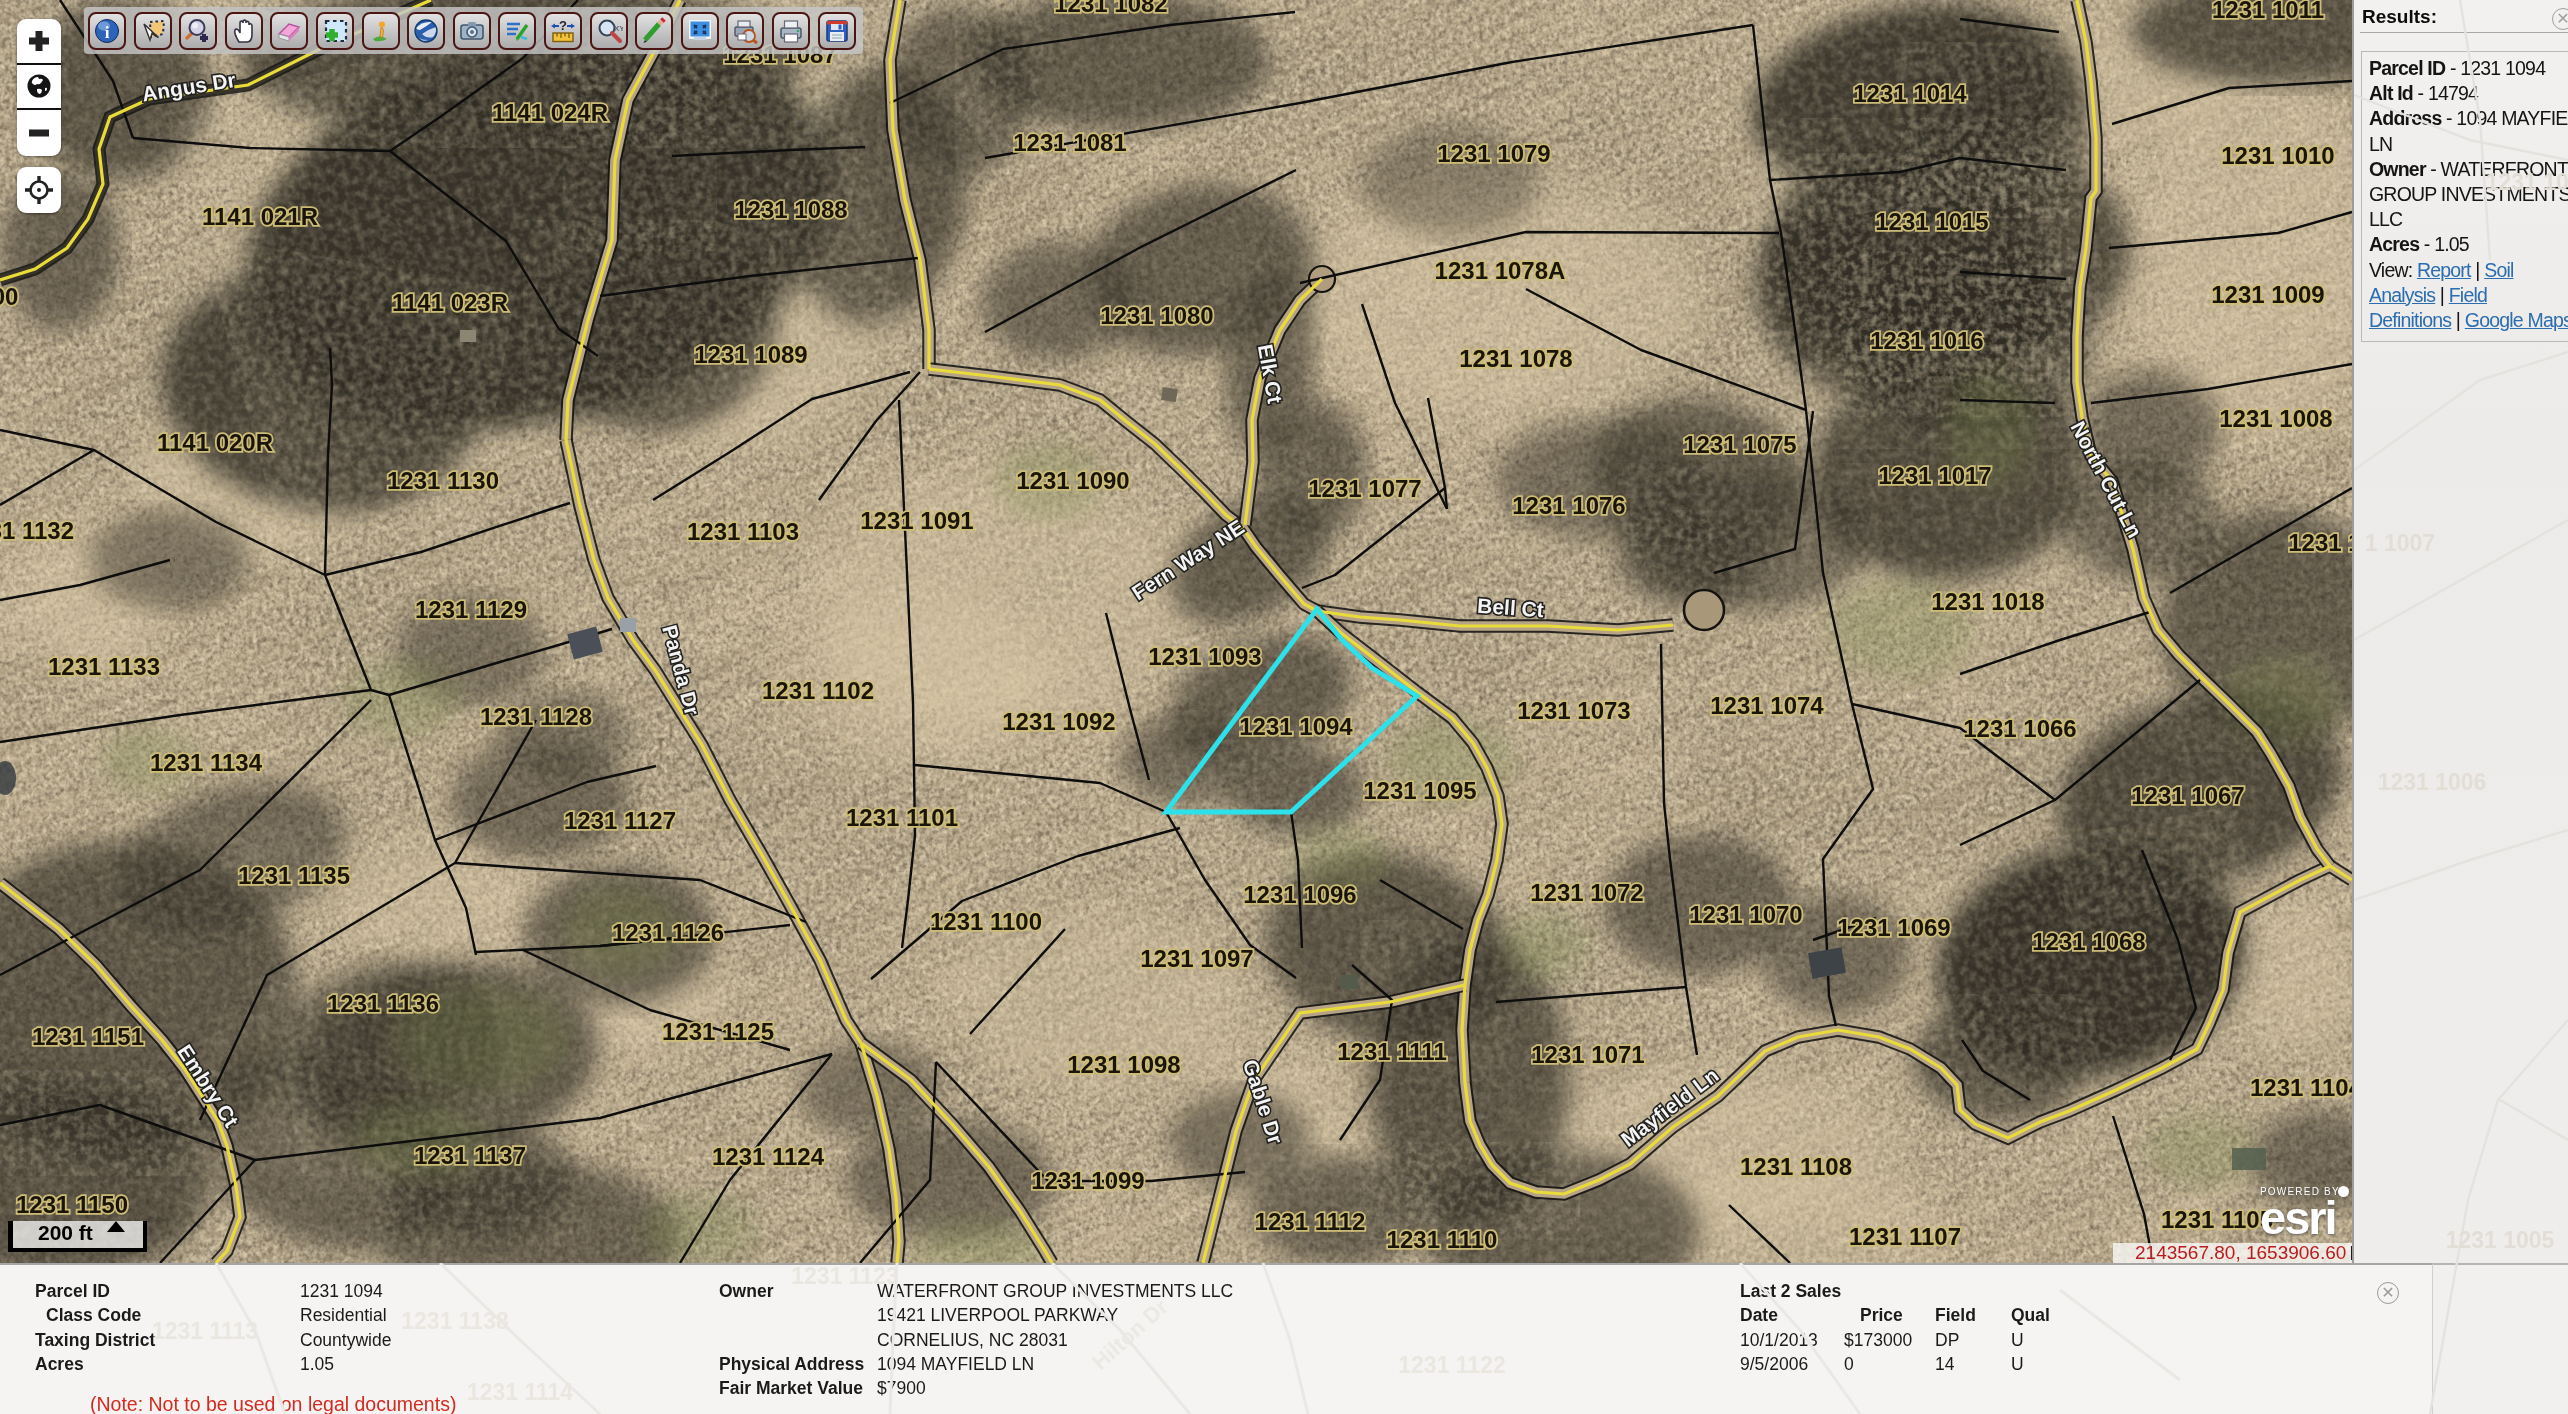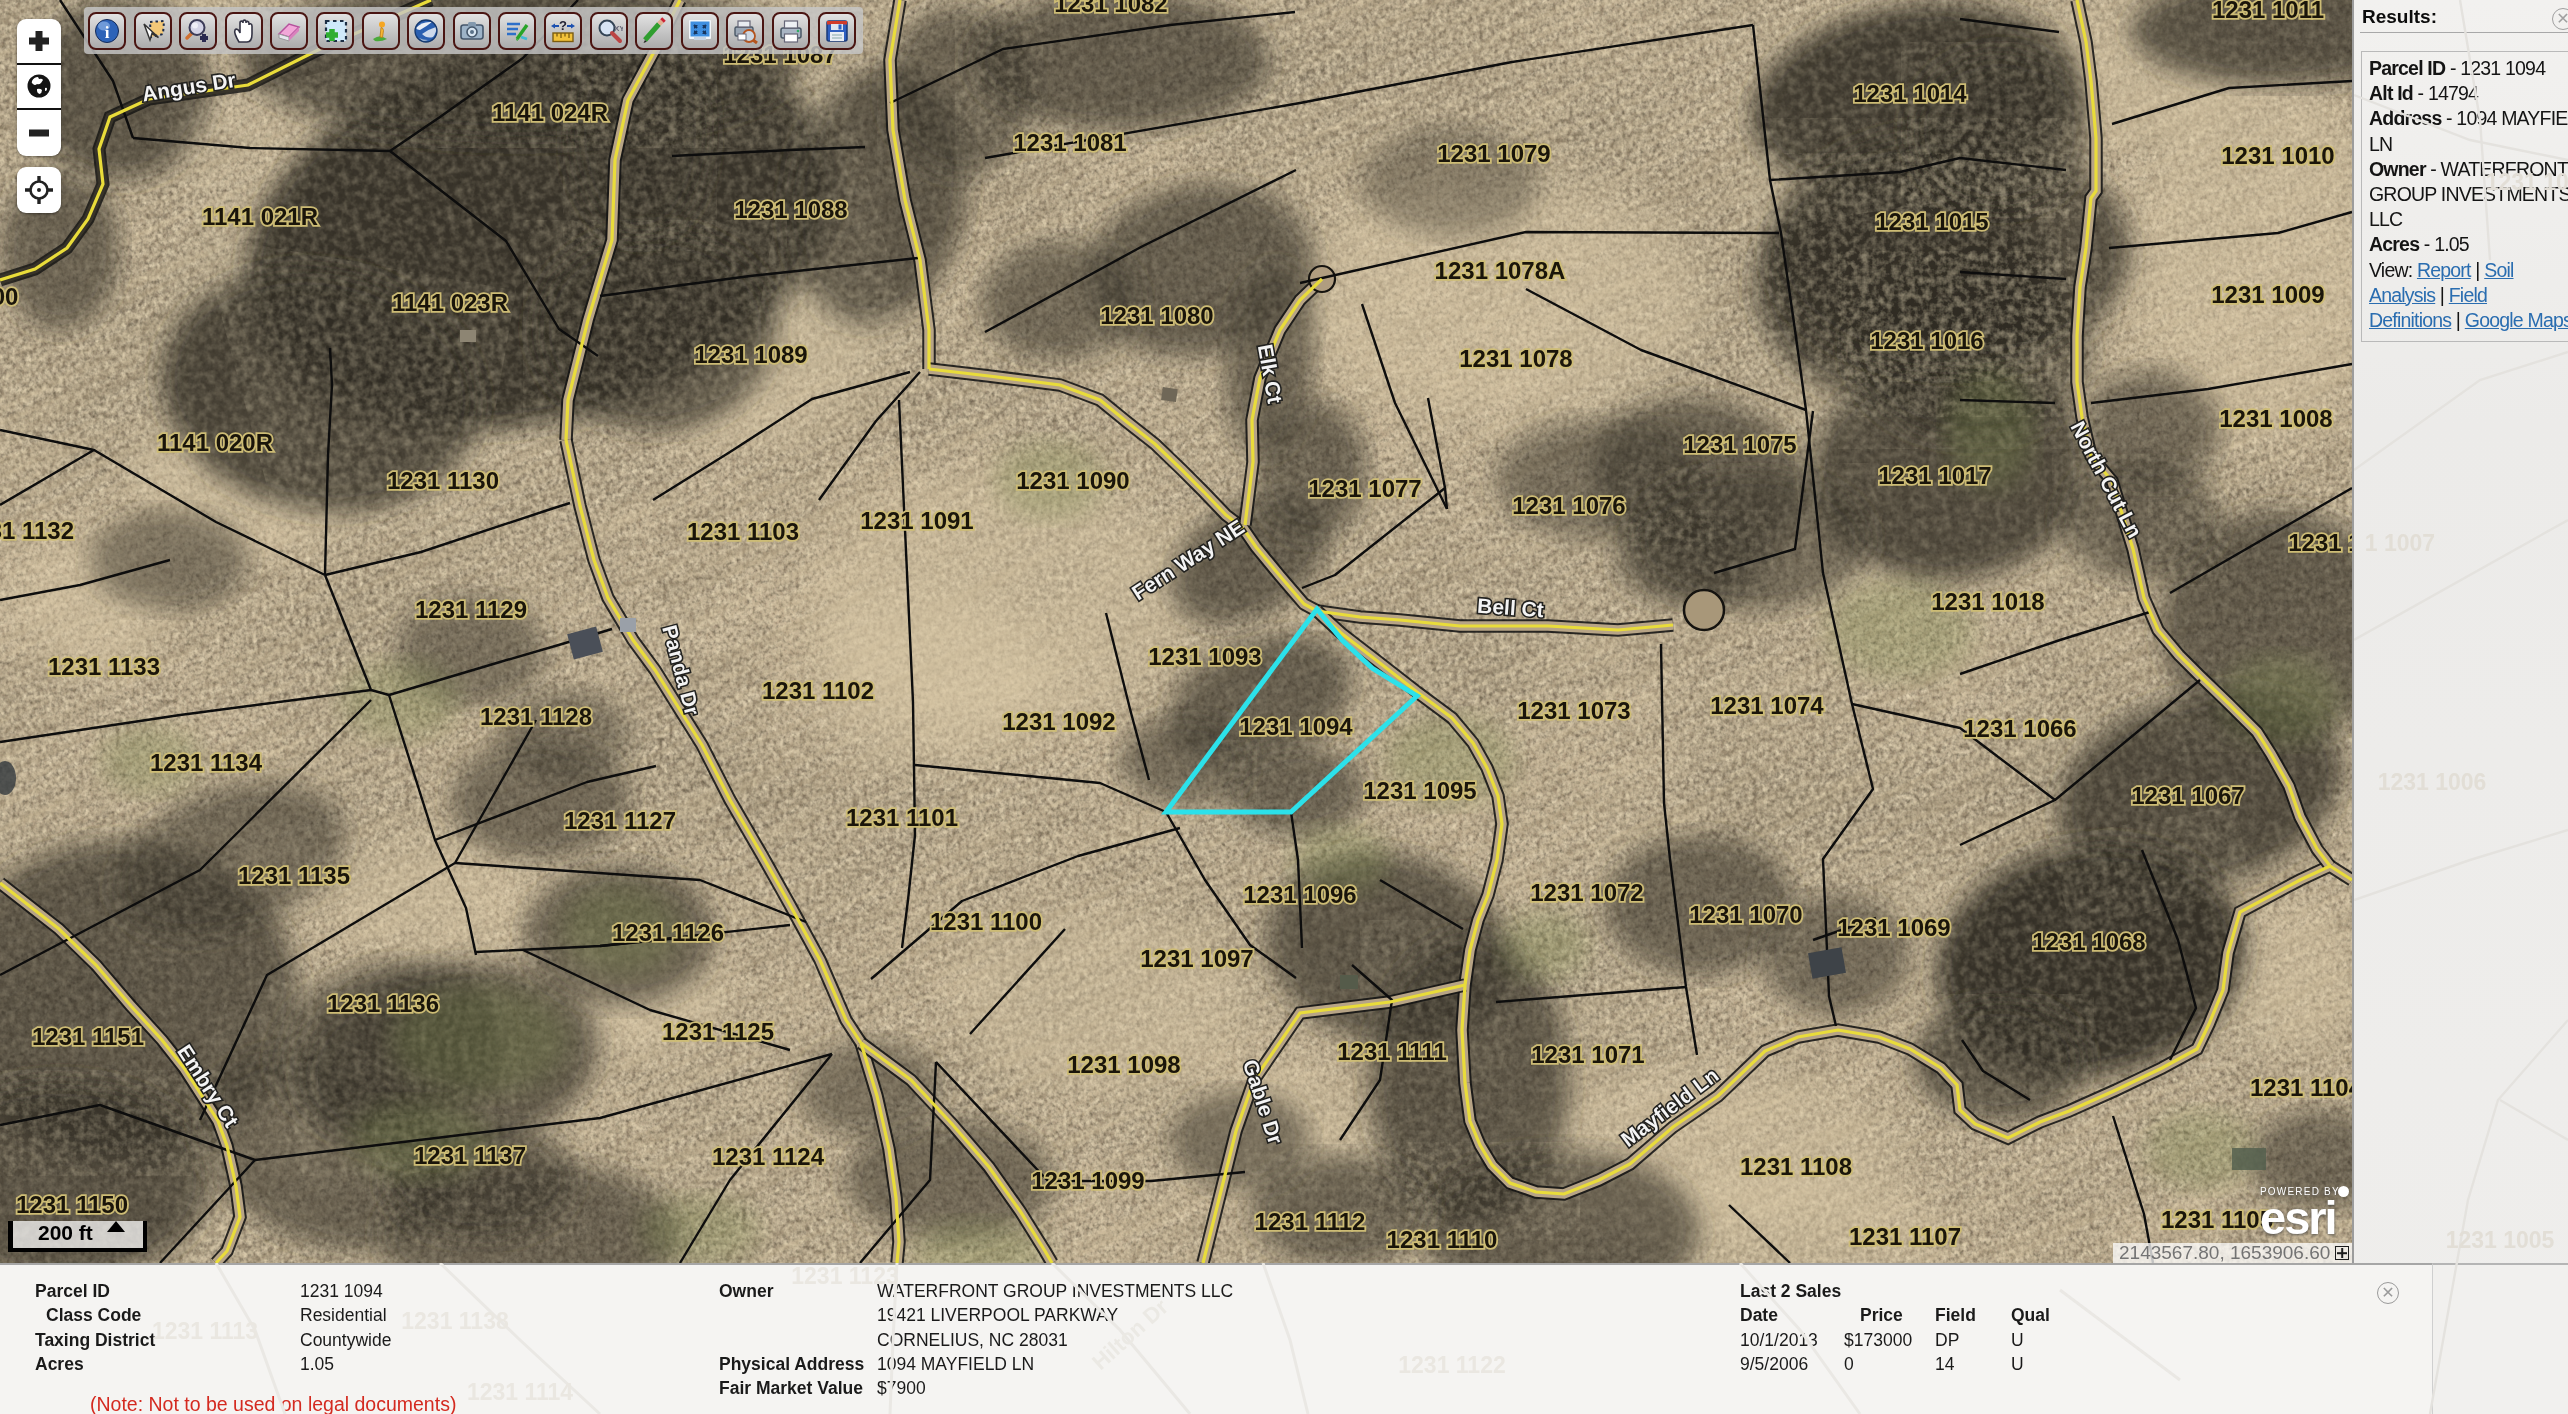--- a/index.html
+++ b/index.html
@@ -17,21 +17,21 @@
 
 #scalebar{left:8px;top:1221px;width:139px;height:31px;background:rgba(255,255,255,.72);display:flex;}
 #scalebar .cap{position:absolute;background:#000}
 #scalebar span{font-size:21px;font-weight:bold;color:#000;margin-left:30px}
 #scalebar .tri{width:0;height:0;border-left:9px solid transparent;border-right:9px solid transparent;border-bottom:11px solid #000;margin-left:14px}
 
 #esri{left:2260px;top:1186px;width:92px;color:#fff;text-shadow:0 1px 3px rgba(70,70,70,.8)}
 #esri .pb{font-size:10px;letter-spacing:1.2px;font-weight:normal;white-space:nowrap}
 #esri .big{font-size:47px;font-weight:bold;letter-spacing:-2px;line-height:39px;margin-top:1px}
 
-#coords{left:2113px;top:1243px;width:239px;height:20px;background:rgba(255,255,255,.75);font-size:19px;color:#737373;display:flex;align-items:center;white-space:nowrap;padding-left:6px}
+#coords{left:2113px;top:1243px;width:239px;height:20px;background:rgba(255,255,255,.75);font-size:19px;color:#b91c1c;display:flex;align-items:center;white-space:nowrap;padding-left:22px}
 #coords .plus{display:inline-block;flex-shrink:0;width:14px;height:14px;border:1.6px solid #1c1c1c;margin:0 6px 0 5px;position:relative}
 #coords .plus:before{content:"";position:absolute;left:50%;top:1px;bottom:1px;width:1.6px;background:#1c1c1c;transform:translateX(-50%)}
 #coords .plus:after{content:"";position:absolute;top:50%;left:1px;right:1px;height:1.6px;background:#1c1c1c;transform:translateY(-50%)}
 
 #rpanel{left:2352px;top:0;width:216px;height:1414px;background:linear-gradient(180deg,#f2f1ef,#ecebe9 30%,#efeeec);border-left:2px solid #9c9c9c;overflow:hidden}
 #rpanel h1{font-size:19px;color:#0c0c0c;margin:6px 0 4px 8px;font-weight:bold}
 #rpanel hr{border:none;border-top:1.6px solid #a8a8a8;margin:0 0 0 6px}
 #rbox{position:absolute;left:7px;top:51px;width:209px;border:1.6px solid #b9b9b9;border-right:none;padding:4px 0 8px 7px;font-size:19.5px;letter-spacing:-0.8px;line-height:25.2px;color:#141414;white-space:nowrap}
 #rbox b{font-weight:bold}
 #rbox a{color:#2a6db0;text-decoration:underline}

